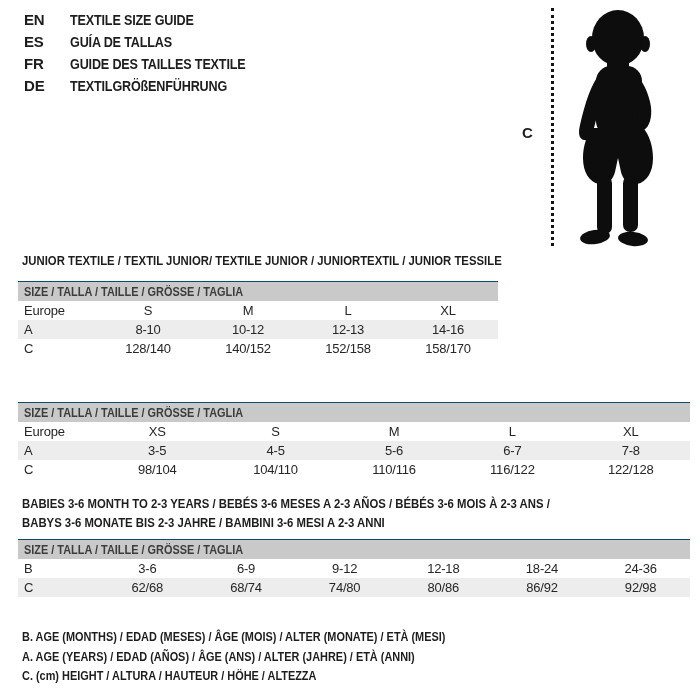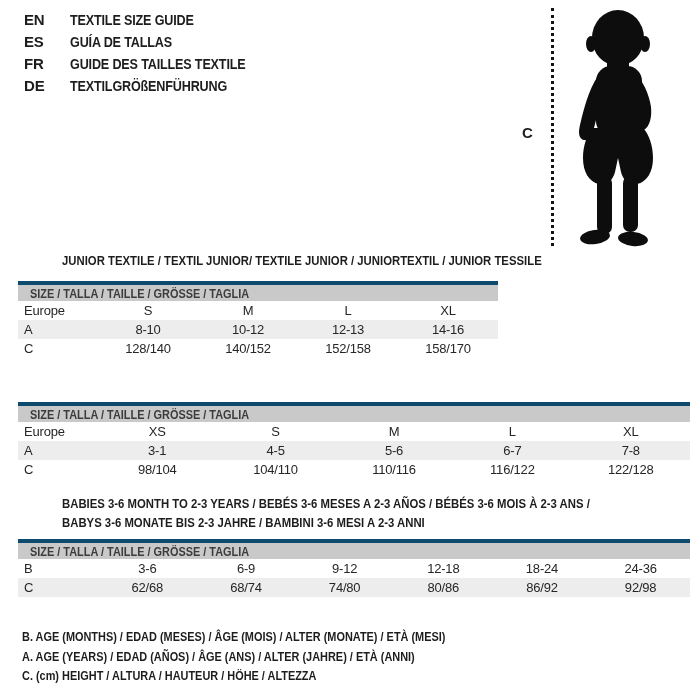--- a/index.html
+++ b/index.html
@@ -14,35 +14,35 @@
   .lang-row  { display:flex; align-items:baseline; height:22px; }
   .lang-code { width:46px; font-size:15px; font-weight:700; letter-spacing:-0.2px; }
   .lang-label{ font-size:15px; font-weight:700; letter-spacing:-0.2px; }
 
   
   .height-line  { position:absolute; left:551px; top:8px; height:238px; width:0; border-left:3px dotted #141414; }
   .height-label { position:absolute; left:522px; top:124px; font-size:15px; font-weight:700; }
   .silhouette   { position:absolute; left:563px; top:8px; }
 
   
-  .tbl-title { position:absolute; left:22px; font-size:13.5px; font-weight:700; line-height:19px;margin-left:40px; }
+  .tbl-title { position:absolute; left:22px; font-size:13.5px; font-weight:700; line-height:19px; }
   #t1-title { top:251px; }
   #t2-title { top:373px; }
   #t3-title { top:494px; }
   .sub { font-size:9.5px; vertical-align:-3px; }
 
   
   .size-table { position:absolute; left:18px; }
   #t1 { top:281px; width:480px; }
   #t2 { top:402px; width:672px; }
   #t3 { top:539px; width:672px; }
 
   .size-bar {
-    height:20px; background:#c9c9c9; border-top:4px solid #0c4a6e;
-    display:flex; align-items:center; padding-left:12px; box-sizing:border-box;
+    height:20px; background:#c9c9c9; border-top:1px solid #0c4a6e;
+    display:flex; align-items:center; padding-left:6px; box-sizing:border-box;
     font-size:13px; font-weight:700; color:#3c3c3c;
   }
   .size-grid { width:100%; border-collapse:collapse; table-layout:fixed; }
   .size-grid td { height:19px; padding:0; font-size:13px; text-align:center; color:#262626; letter-spacing:-0.2px;margin-top:28px; }
   .size-grid td.lbl { text-align:left; padding-left:6px; }
   .size-grid col.c-lbl { width:80px; }
   .size-grid tr.shaded { background:#ededed; }
 
   
   .footnotes { position:absolute; left:22px; top:627px; font-size:13px; font-weight:700; line-height:19.5px; }
@@ -146,21 +146,21 @@
           <tr>
         <td class="lbl">Europe</td>
         <td>XS</td>
         <td>S</td>
         <td>M</td>
         <td>L</td>
         <td>XL</td>
       </tr>
       <tr class="shaded">
         <td class="lbl">A</td>
-        <td>3-1</td>
+        <td>3-5</td>
         <td>4-5</td>
         <td>5-6</td>
         <td>6-7</td>
         <td>7-8</td>
       </tr>
       <tr>
         <td class="lbl">C</td>
         <td>98/104</td>
         <td>104/110</td>
         <td>110/116</td>

